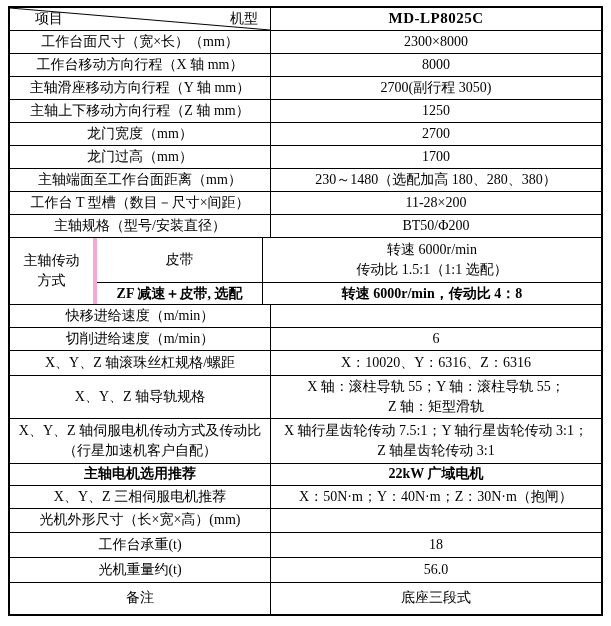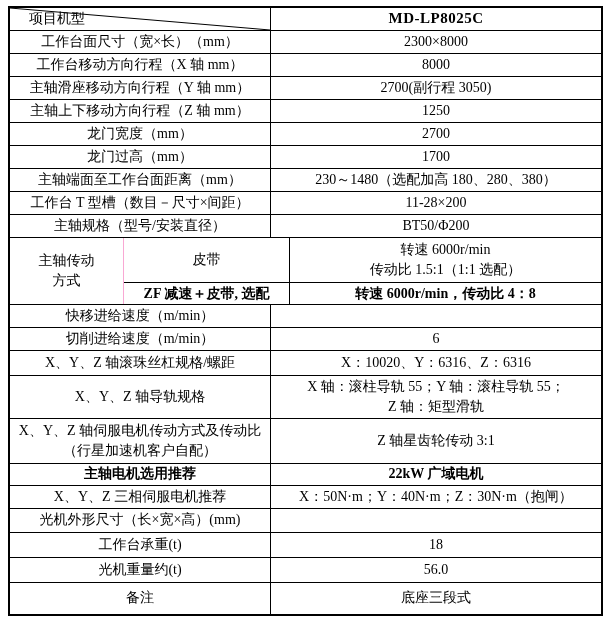--- a/index.html
+++ b/index.html
@@ -41,38 +41,38 @@
   }
   .value-col { flex: 1; }
   .two-line {
     flex-direction: column;
     justify-content: center;
   }
   .two-line span { display: block; line-height: 20px; }
   
   .header-label {
     position: relative;
-    justify-content: flex-start;
-    padding: 0 12px 0 19px;
+    justify-content: space-between;
+    padding: 0 12px 0 25px;
   }
   .diag-svg {
     position: absolute;
     left: 0; top: 0;
     width: 100%; height: 100%;
   }
   .model-value {
     font-weight: bold;
     font-size: 15px;
     letter-spacing: 0.5px;
   }
   
   .spindle-left {
-    width: 114px;
-    flex: none;
-    border-right: 1px solid #f9a8d4;
+    width: 87px;
+    flex: none;
+    border-right: 4px solid #f9a8d4;
   }
   .spindle-right {
     flex: 1;
     display: flex;
     flex-direction: column;
   }
   .subrow { display: flex; flex: none; }
   .subrow-top { border-bottom: 1px solid #000; }
   .mid-col {
     width: 166px;
@@ -180,20 +180,21 @@
       <span>Z 轴：矩型滑轨</span>
     </div>
   </div>
 
   <div class="tr h45">
     <div class="td label-col two-line">
       <span>X、Y、Z 轴伺服电机传动方式及传动比</span>
       <span>（行星加速机客户自配）</span>
     </div>
     <div class="td value-col two-line">
+      <span>X 轴行星齿轮传动 7.5:1；Y 轴行星齿轮传动 3:1；</span>
       <span>Z 轴星齿轮传动 3:1</span>
     </div>
   </div>
 
   <div class="tr h22">
     <div class="td label-col">主轴电机选用推荐</div>
     <div class="td value-col">22kW 广域电机</div>
   </div>
   <div class="tr h23">
     <div class="td label-col">X、Y、Z 三相伺服电机推荐</div>

